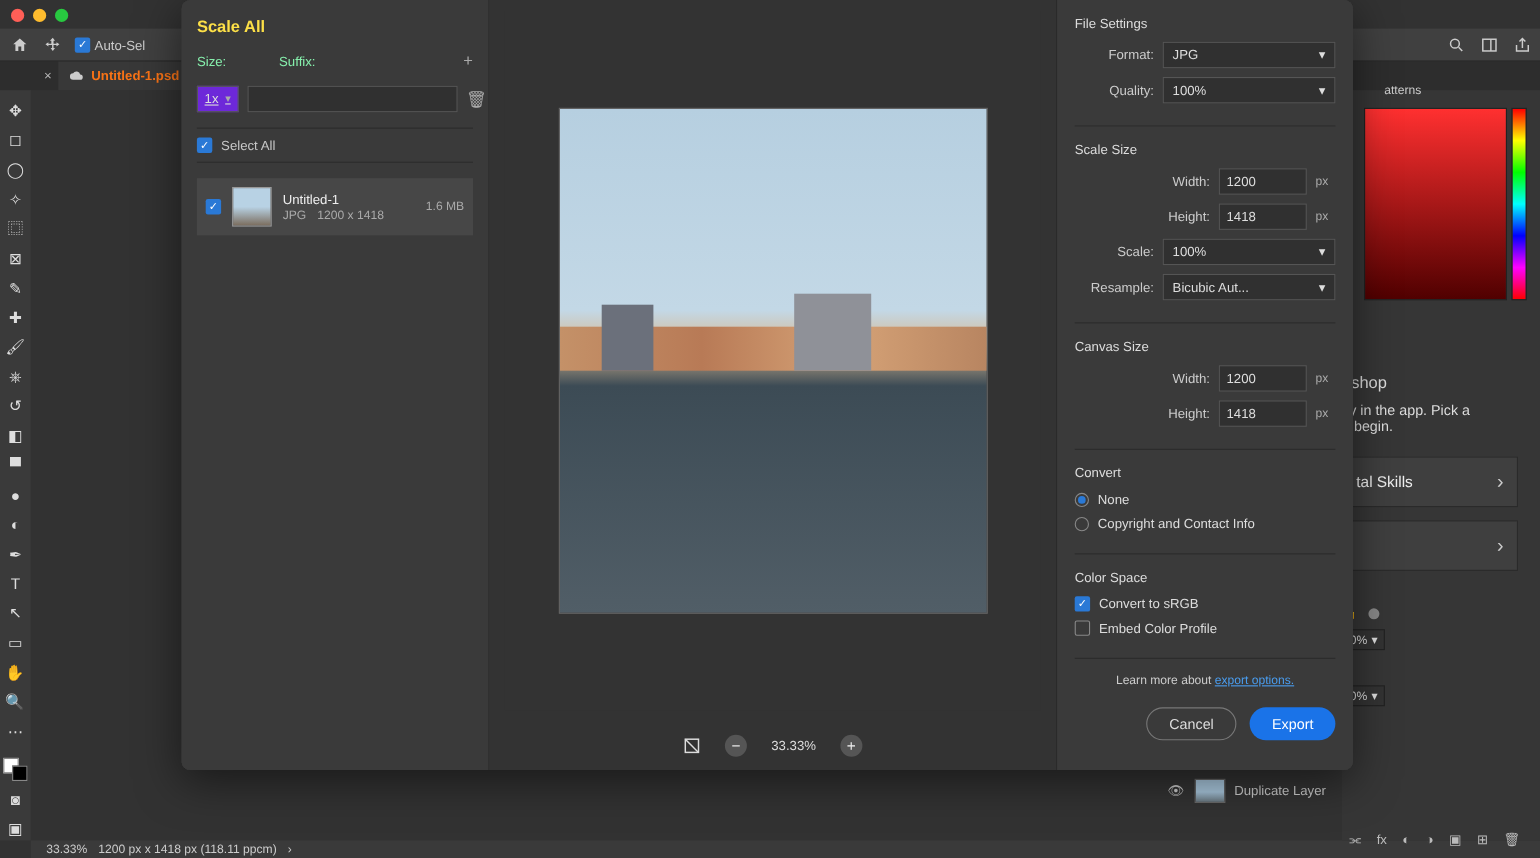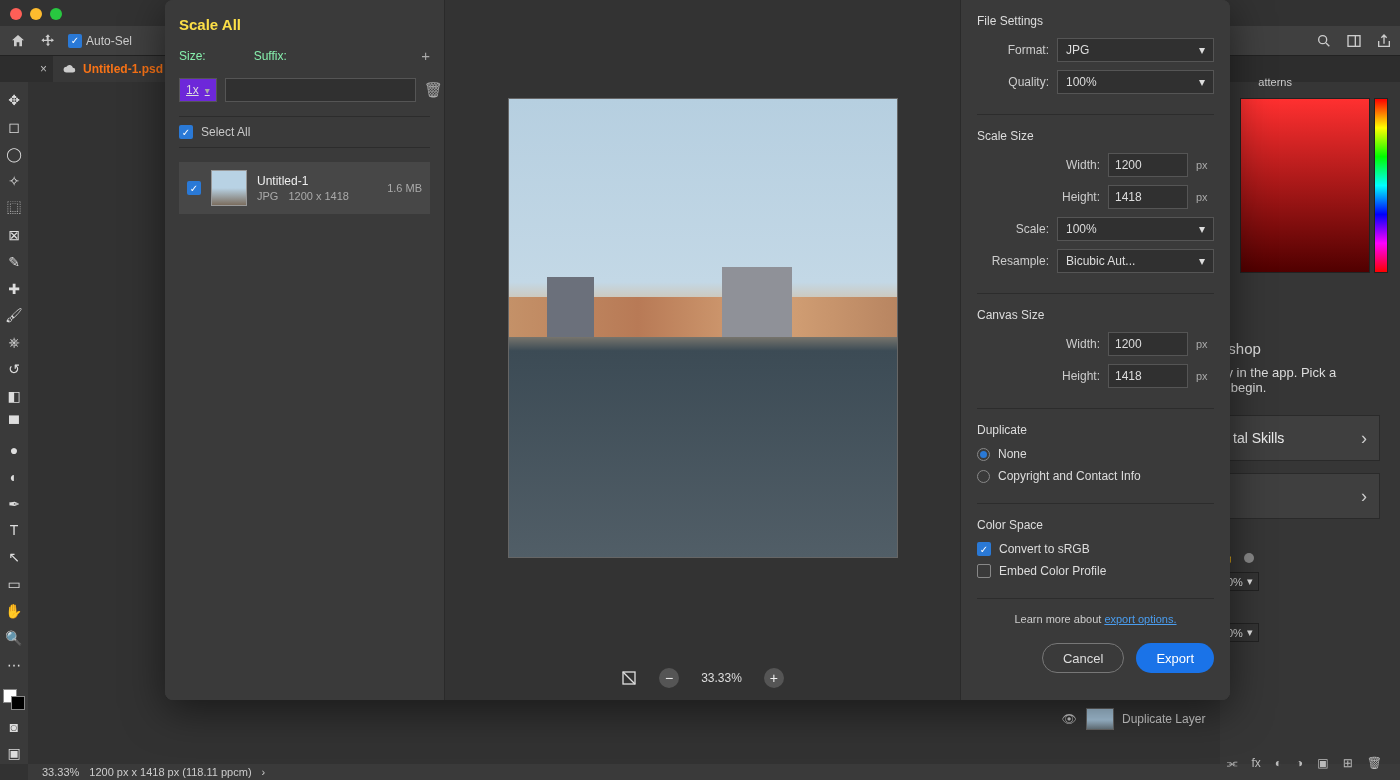--- a/index.html
+++ b/index.html
@@ -355,21 +355,21 @@
           <input class="fin" value="1200" style="">
           <span class="unit">px</span>
         </div>
         <div class="frow">
           <span class="flabel">Height:</span>
           <input class="fin" value="1418" style="">
           <span class="unit">px</span>
         </div>
       </div>
       <div class="psec">
-        <h4>Duplicate</h4>
+        <h4>Convert</h4>
         <div class="chkrow">
           <span class="radio on"></span>
           <span>None</span>
         </div>
         <div class="chkrow">
           <span class="radio"></span>
           <span>Copyright and Contact Info</span>
         </div>
       </div>
       <div class="psec">

